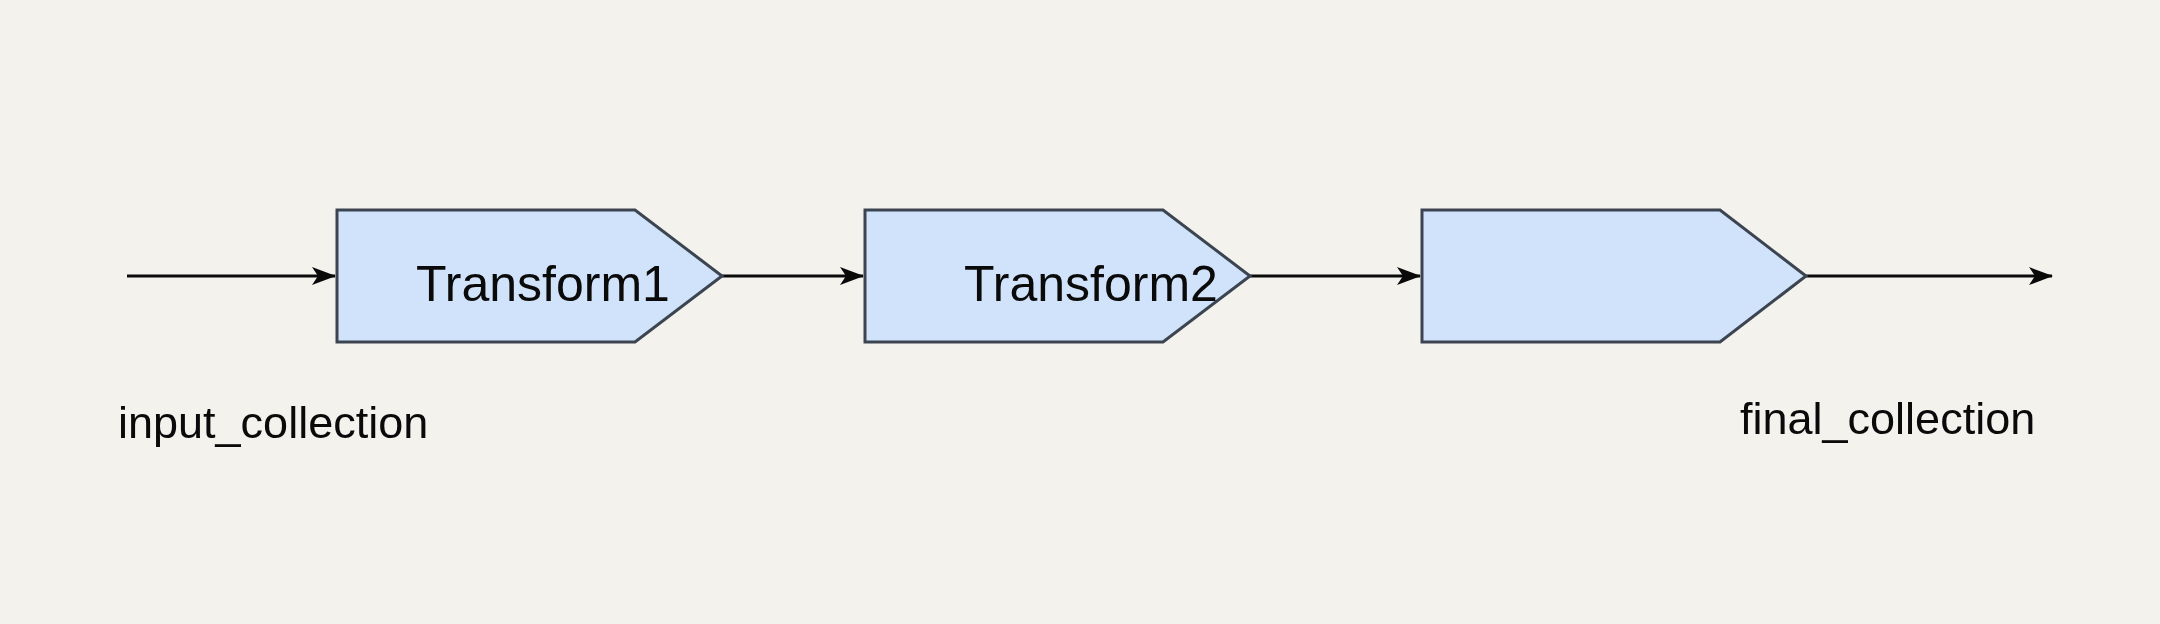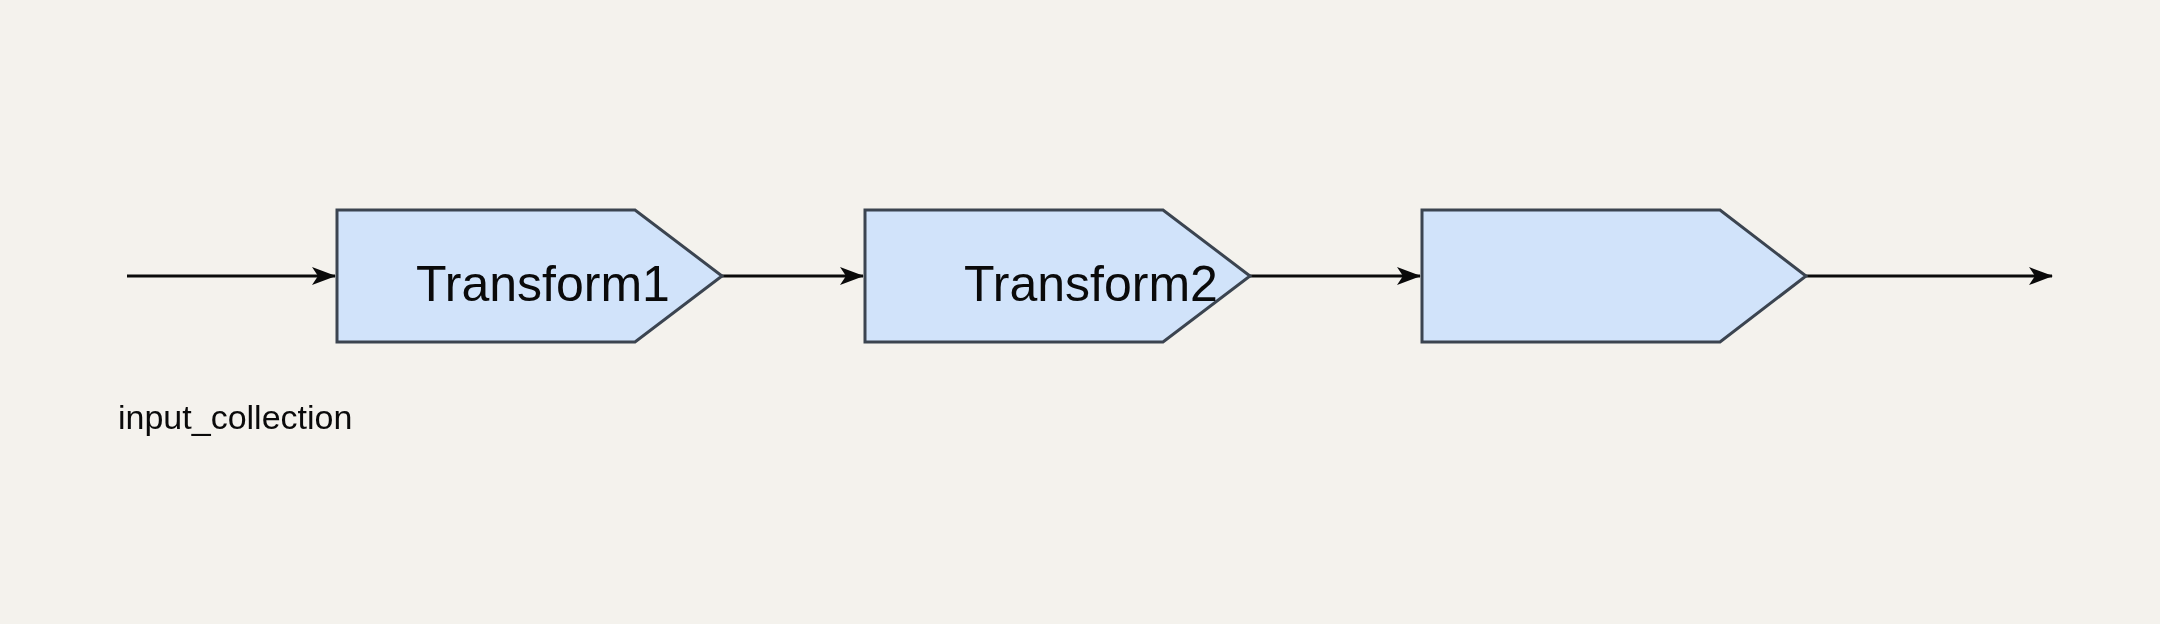--- a/index.html
+++ b/index.html
@@ -23,21 +23,21 @@
     position:absolute;top:218px;height:132px;
     display:flex;align-items:center;justify-content:center;
     font-size:50px;color:var(--text);letter-spacing:0px;
     white-space:nowrap;
     padding-left:36px;
   }
   .nl-1{left:337px;width:340px;}
   .nl-2{left:865px;width:340px;margin-left:20px;}
   .nl-3{left:1422px;width:340px;}
   .edge-label{
-    position:absolute;font-size:34px;color:var(--text);white-space:nowrap;
+    position:absolute;font-size:45px;color:var(--text);white-space:nowrap;
     line-height:1;
   }
   .el-input{left:118px;top:400px;}
   .el-final{left:1740px;top:396px;}
   .node-shape{fill:var(--node-fill);stroke:var(--node-border);stroke-width:3px;}
   .connector{stroke:var(--arrow);stroke-width:3px;fill:none;}
   .arrowhead{fill:var(--arrow);}
 </style>
 </head>
 <body>
@@ -58,14 +58,15 @@
 
     <polygon class="node-shape" points="337,210 635,210 722,276 635,342 337,342"></polygon>
     <polygon class="node-shape" points="865,210 1163,210 1250,276 1163,342 865,342"></polygon>
     <polygon class="node-shape" points="1422,210 1720,210 1806,276 1720,342 1422,342"></polygon>
   </svg>
 
   <div class="node-label nl-1">Transform1</div>
   <div class="node-label nl-2">Transform2</div>
 
   <div class="edge-label el-input">input_collection</div>
+  <div class="edge-label el-final">final_collection</div>
 
 </div>
 
 </body></html>

